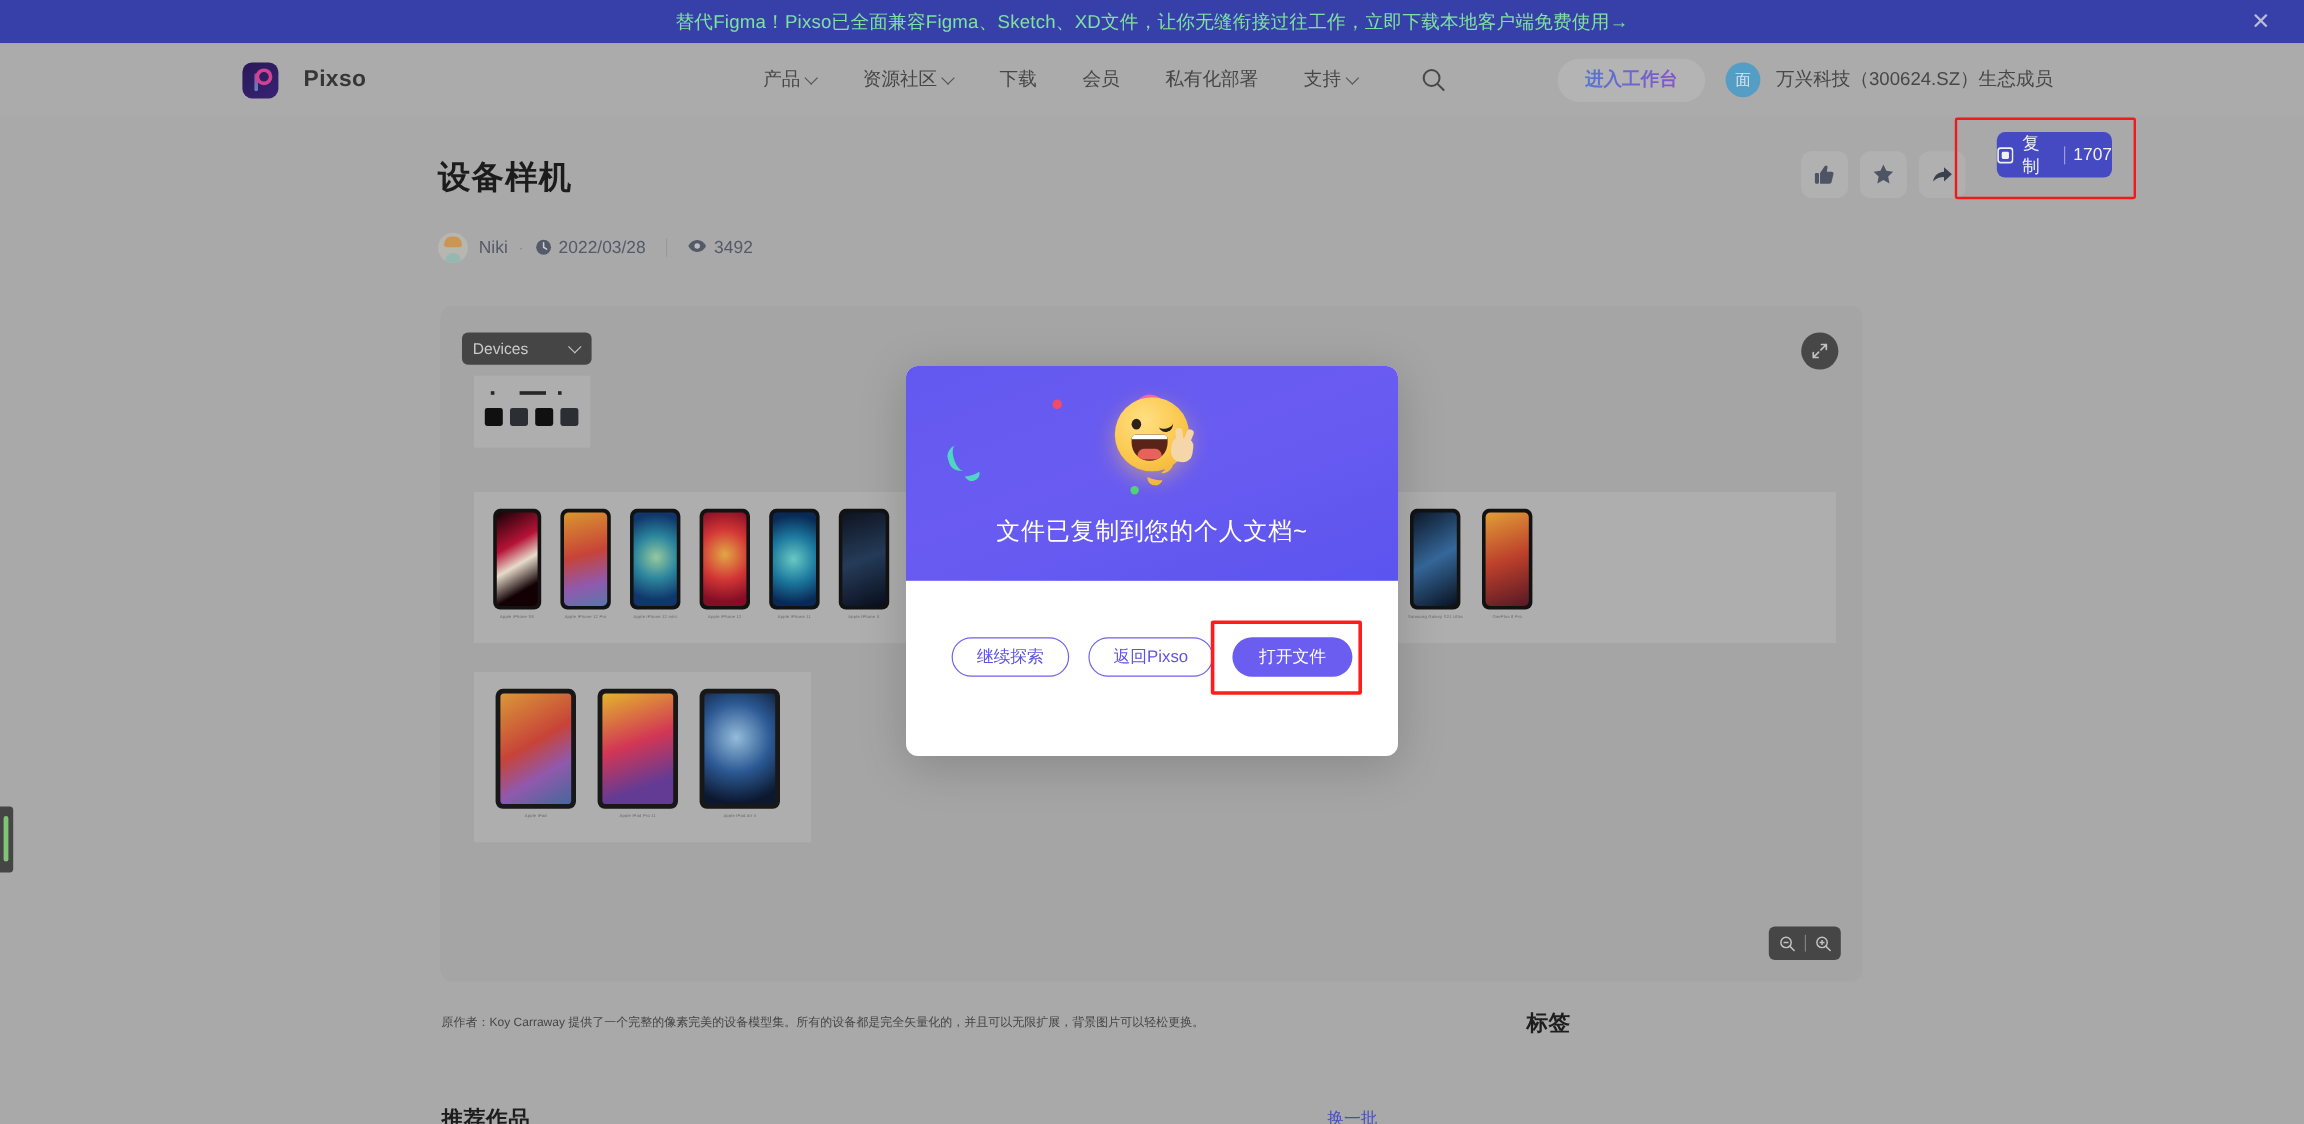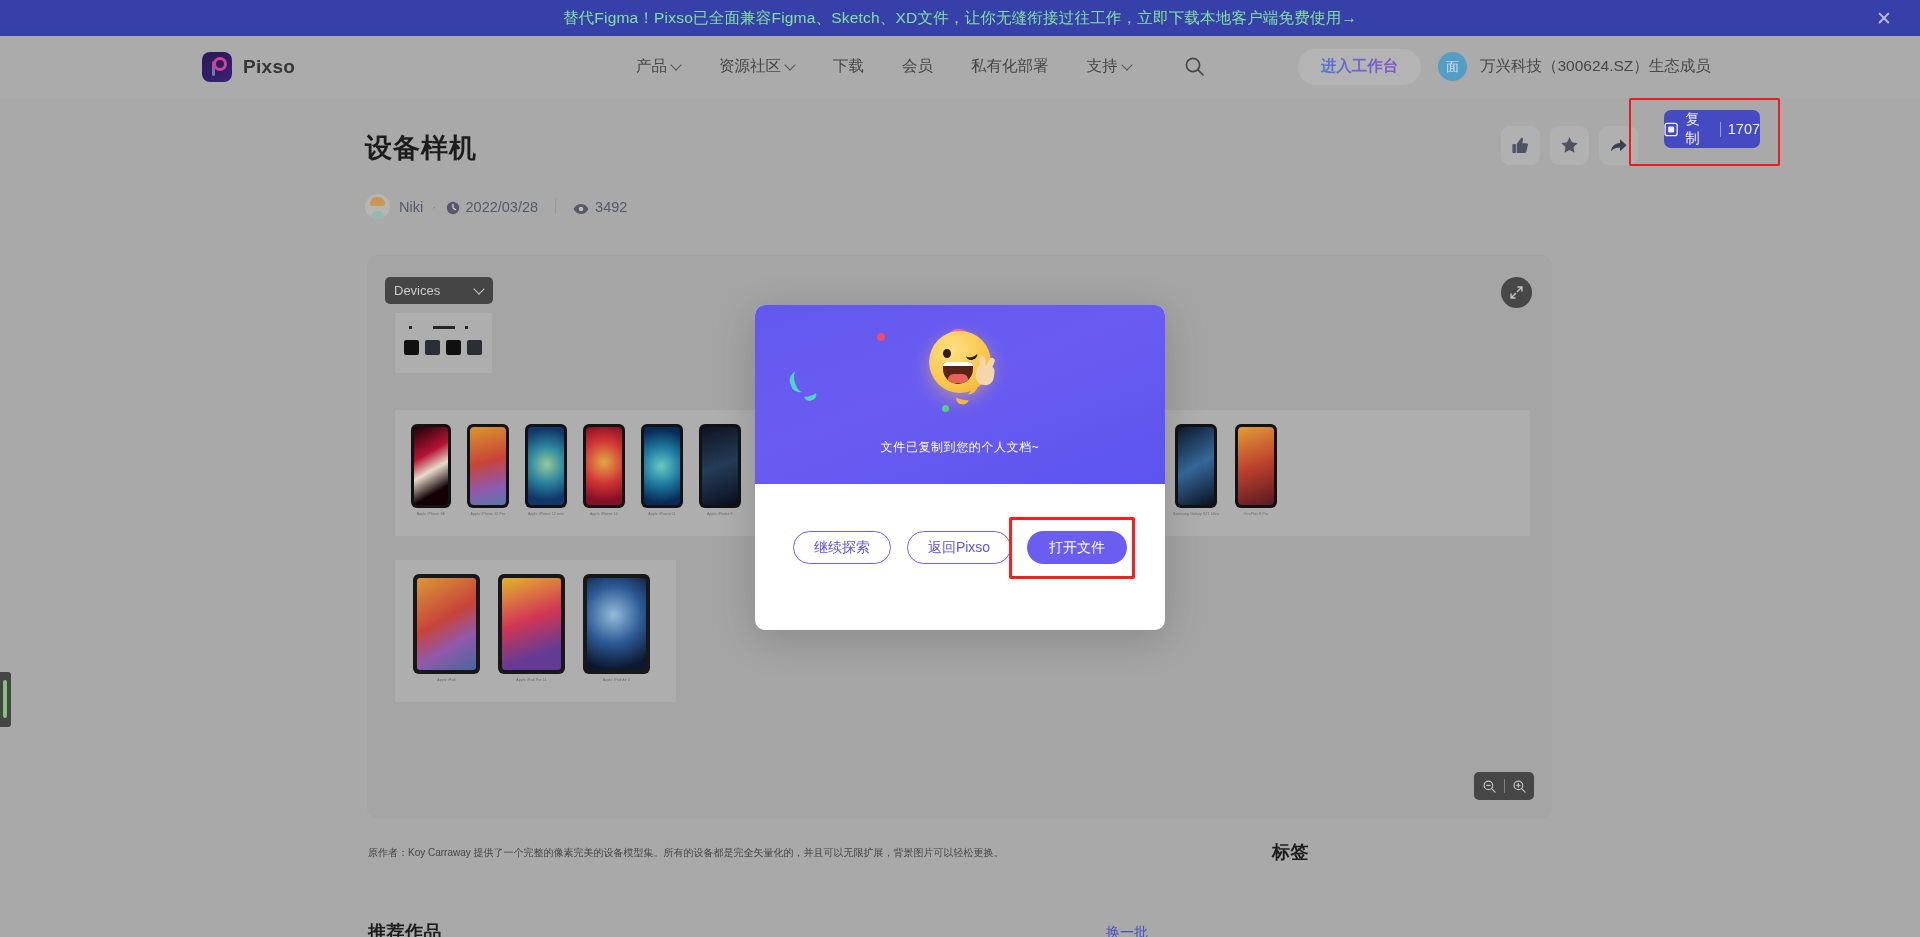--- a/index.html
+++ b/index.html
@@ -28,21 +28,21 @@
     width: 20px; height: 20px; color: #c6c8e6; font-size: 19px; line-height: 20px;
     text-align: center; cursor: pointer; font-family: "DejaVu Sans", sans-serif;
   }
 
   
   .site-header {
     position: absolute; top: 36px; left: 0; width: 1920px; height: 61px;
     background: #b6b6b6;
     display: flex; align-items: center;
   }
-  .brand { position: absolute; left: 202px; display: flex; align-items: center; gap: 11px; cursor: pointer; text-align: center; }
+  .brand { position: absolute; left: 202px; display: flex; align-items: center; gap: 21px; cursor: pointer; text-align: center; }
   .brand-logo {
     width: 30px; height: 30px; border-radius: 8px;
     background: linear-gradient(150deg, #2b1b5e 0%, #35216e 60%, #3d2580 100%);
     position: relative; overflow: hidden;
   }
   .brand-logo .ring {
     position: absolute; left: 11px; top: 5px; width: 14px; height: 14px;
     border-radius: 50%; border: 3.4px solid #e0479e;
   }
   .brand-logo .stem {
@@ -99,21 +99,21 @@
   .meta-avatar::before {
     content:""; position:absolute; left:5px; top:3px; width:15px; height:9px;
     background:#d8a05a; border-radius: 8px 8px 3px 3px;
   }
   .meta-avatar::after {
     content:""; position:absolute; left:6px; bottom:0; width:13px; height:8px;
     background:#9fc4bb; border-radius: 6px 6px 0 0;
   }
   .meta-dot { color: #8d919d; font-size: 13px; }
   .meta-sep { width: 1px; height: 15px; background: #a3a3a3; margin: 0 8px; }
-  .meta-group { display: flex; align-items: flex-end; gap: 6px; }
+  .meta-group { display: flex; align-items: flex-start; gap: 6px; }
 
   .work-actions { position: absolute; right: 282px; top: 126px; display: flex; align-items: center; gap: 10px; }
   .icon-btn {
     width: 39px; height: 39px; border-radius: 9px; background: #bdbdbd;
     display: flex; align-items: center; justify-content: center; cursor: pointer;
   }
   .icon-btn.ghost { background: #bbbbbb; }
   .copy-wrap { position: absolute; right: 160px; top: 110px; }
   .copy-highlight {
     position: absolute; left: -35px; top: -12px; width: 151px; height: 68px;
@@ -264,21 +264,21 @@
   .s-gold {
     left: 208px; top: 48px; width: 15px; height: 20px;
     border-right: 5px solid #f0b63f; border-radius: 0 10px 10px 0; transform: rotate(12deg);
   }
   .s-gold::after {
     content:""; position:absolute; left: -4px; top: 14px; width: 13px; height: 12px;
     border-bottom: 5px solid #f0b63f; border-radius: 0 0 10px 10px;
   }
   .modal-msg {
     position: absolute; left: 0; right: 0; bottom: 28px; text-align: center;
-    color: #ffffff; font-size: 12px; letter-spacing: .6px;
+    color: #ffffff; font-size: 20px; letter-spacing: .6px;
   }
   .modal-body { height: 176px; position: relative; margin-top: 16px; }
   .modal-actions {
     position: absolute; left: 0; right: 0; top: 31px;
     display: flex; align-items: center; justify-content: center; gap: 16px;
   }
   .btn-outline {
     height: 33px; padding: 0 20px; border-radius: 17px;
     border: 1.3px solid #6f62ef; color: #5f53e4; background: #fff;
     font-size: 14px; display: flex; align-items: center; cursor: pointer;

